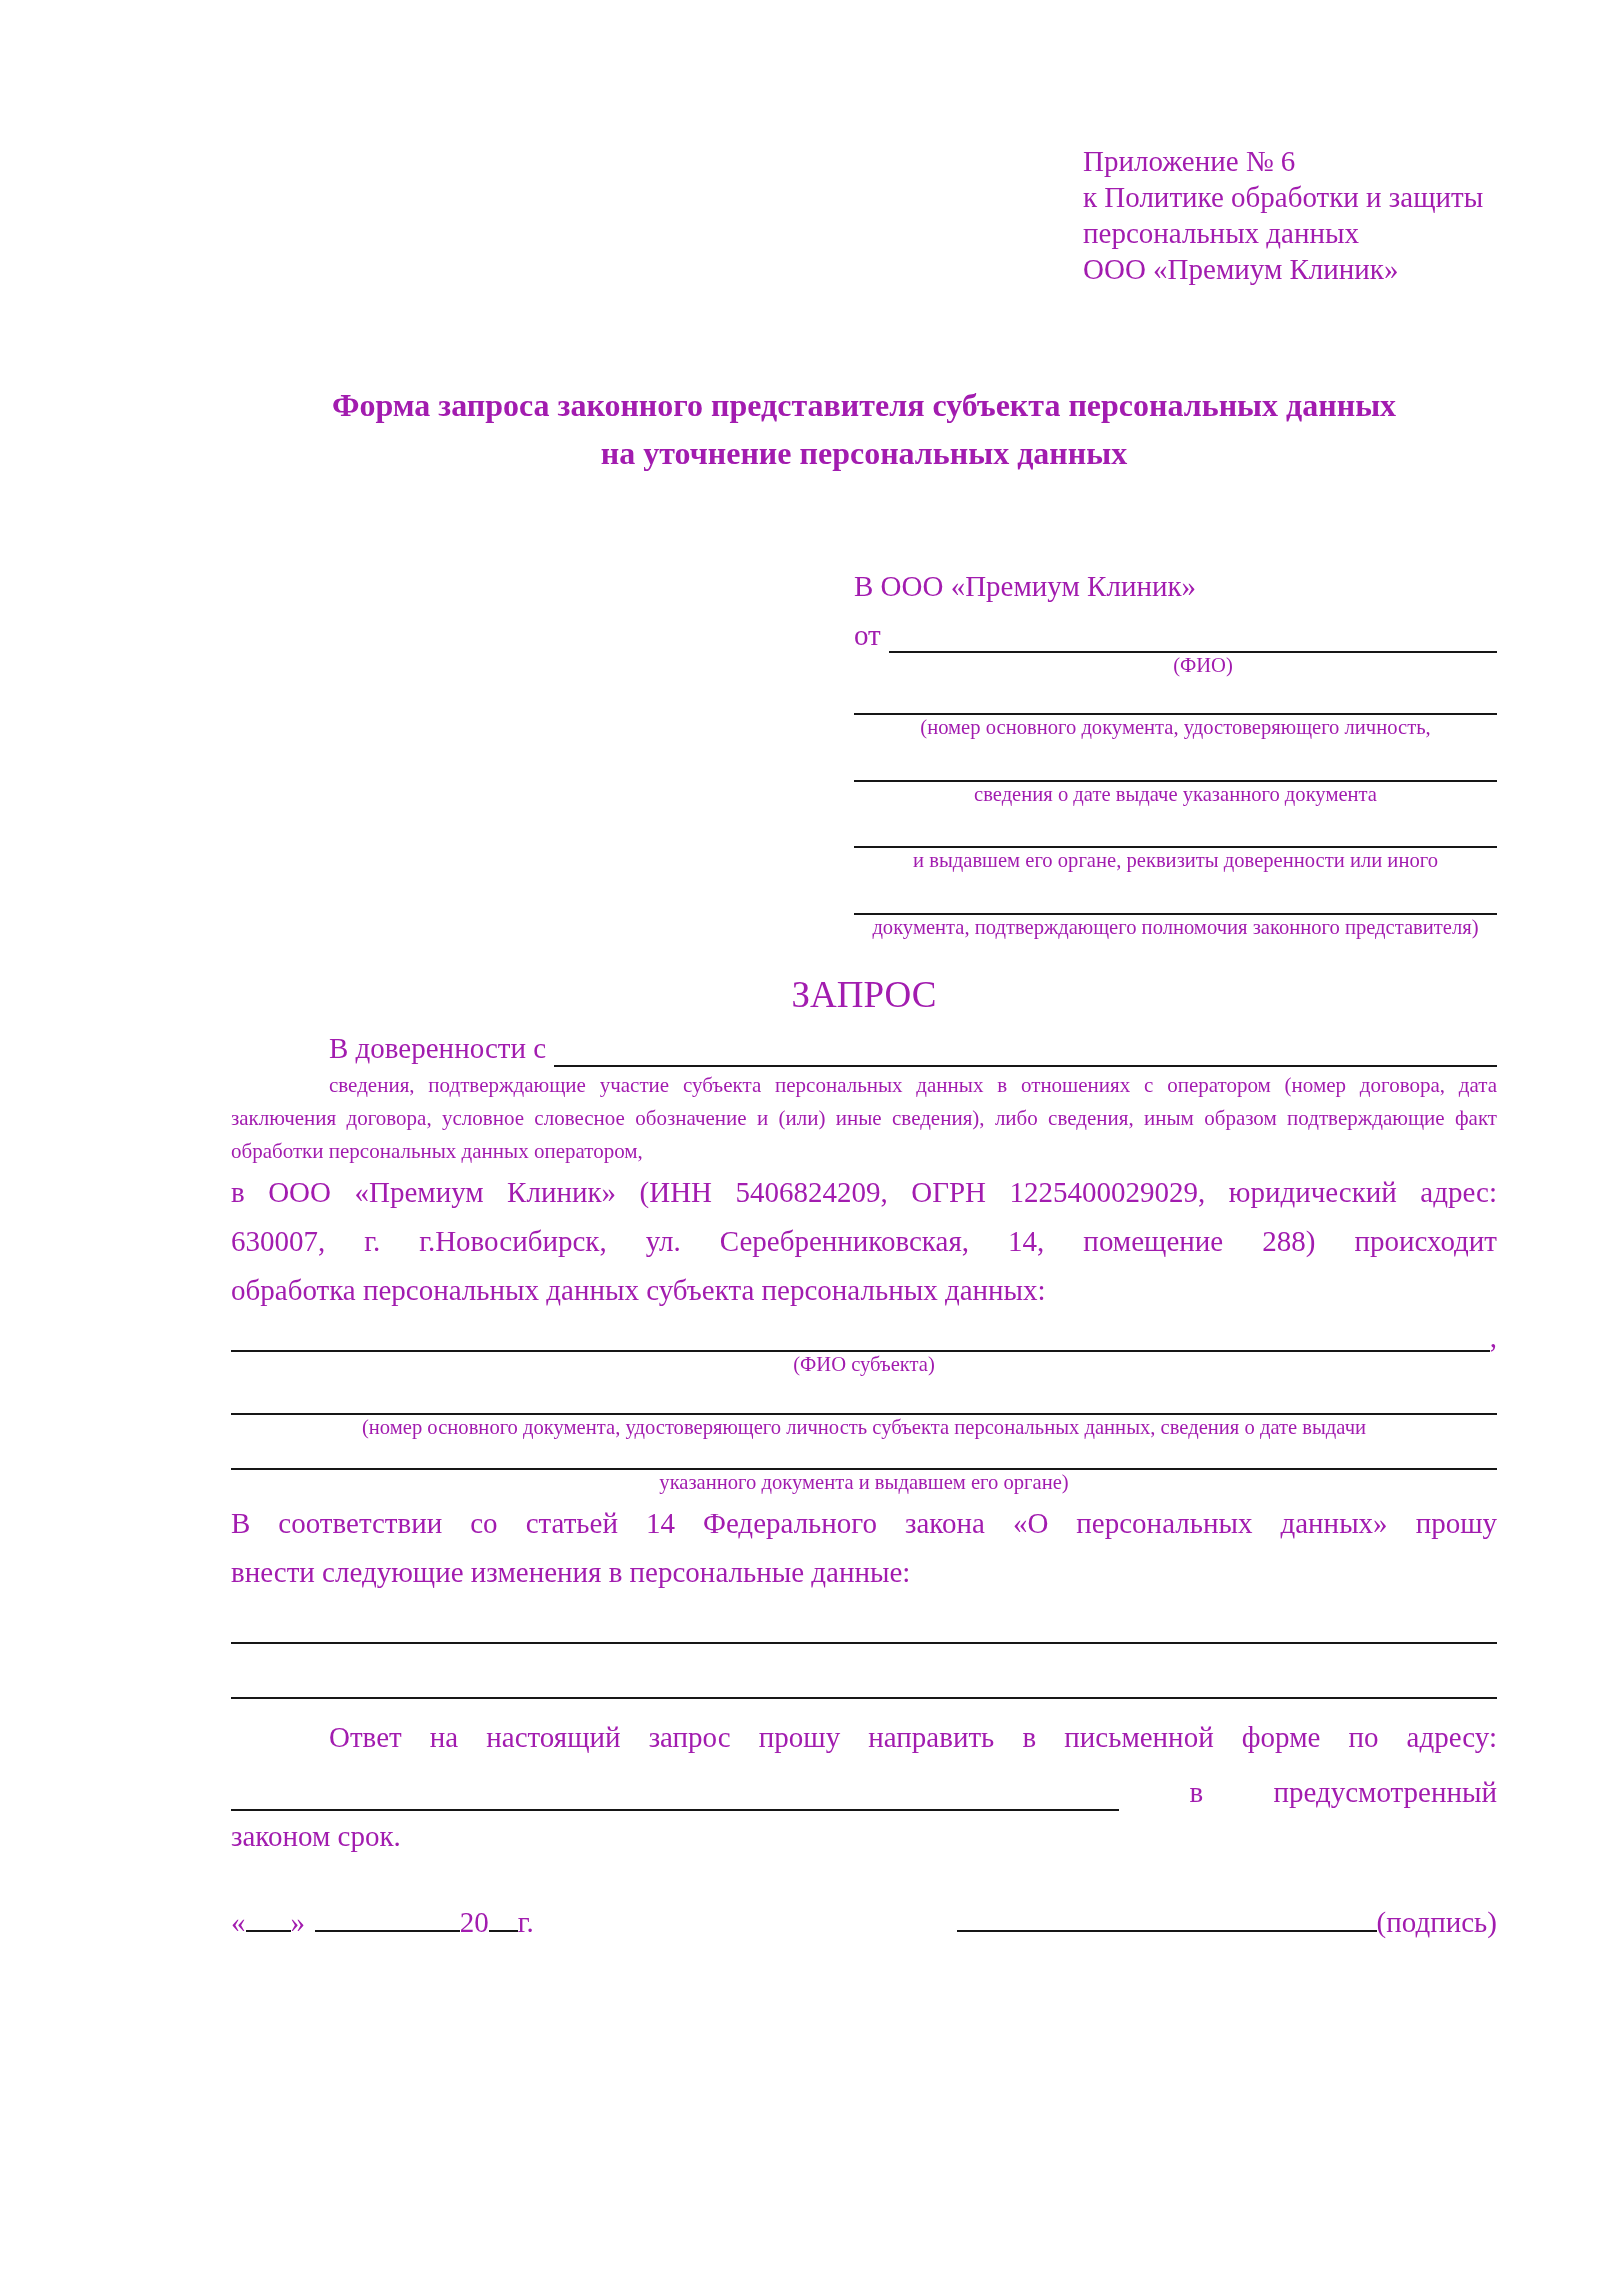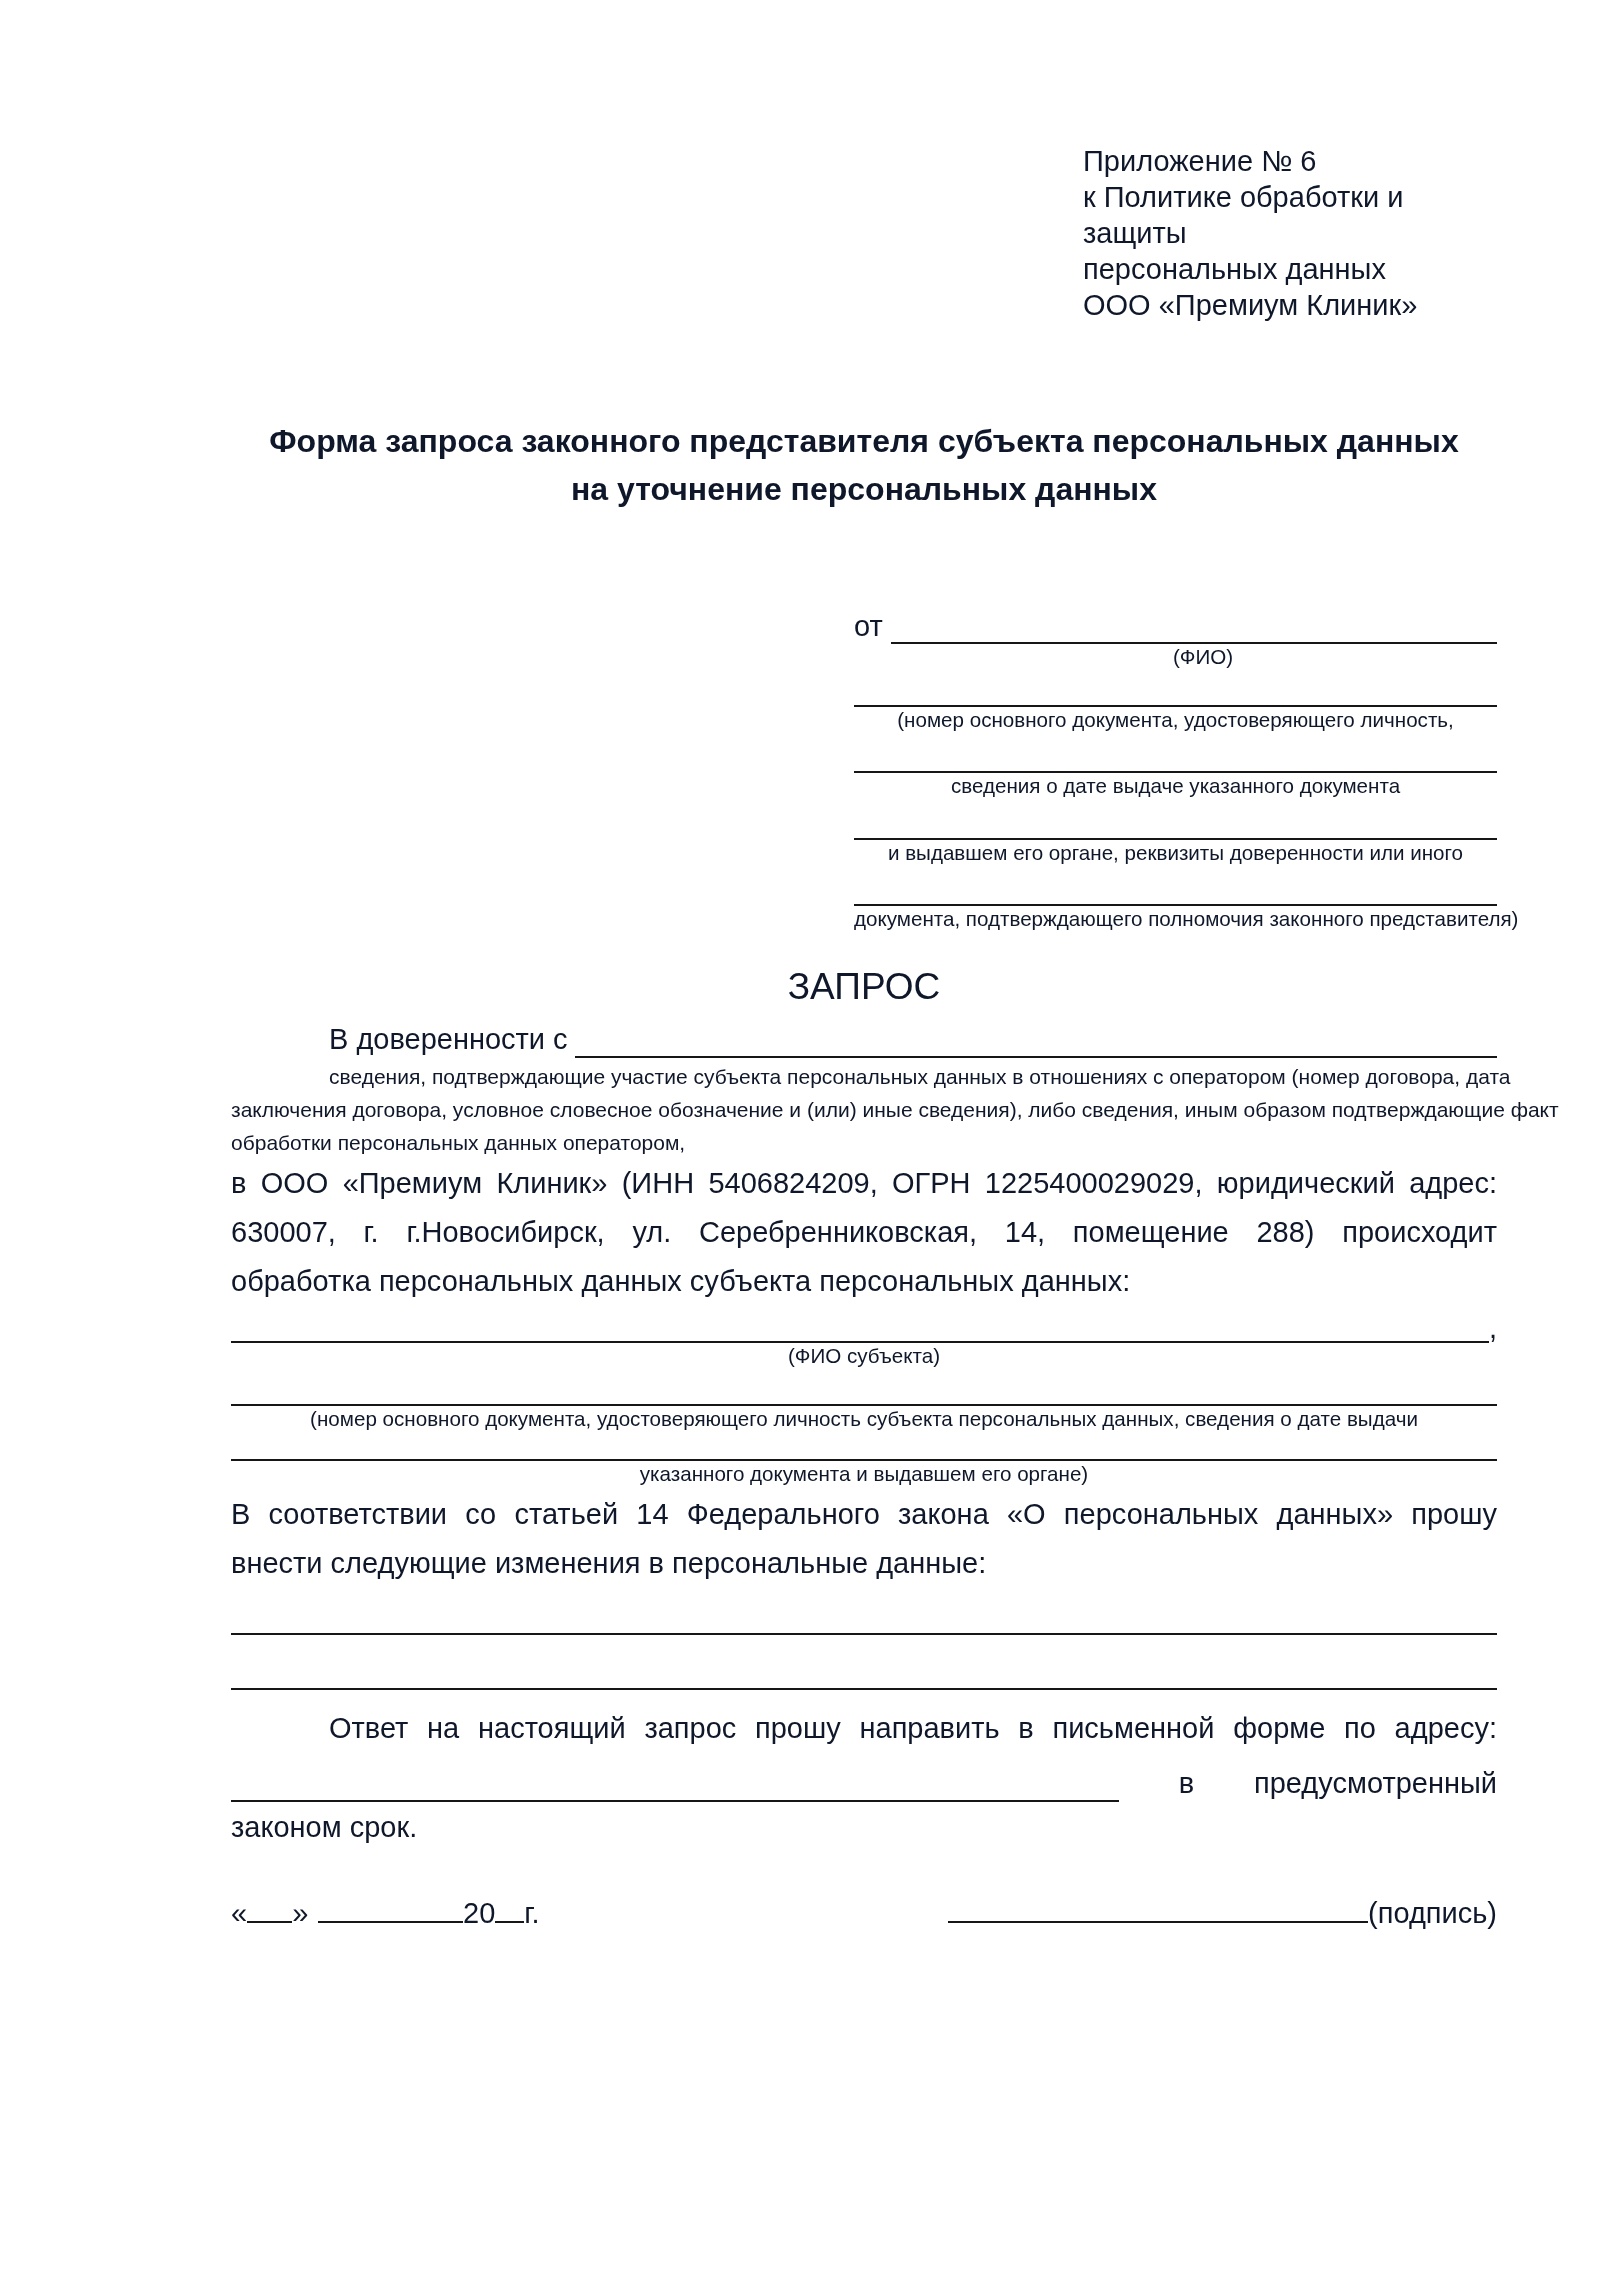--- a/index.html
+++ b/index.html
@@ -1,19 +1,19 @@
 <!DOCTYPE html>
 <html><head>
 <meta charset="utf-8">
 <style>
   html,body{margin:0;padding:0;background:#e8e8e8;}
   .page{
     width:1621px;height:2293px;background:#ffffff;margin:0 auto;
-    font-family:Liberation Sans, sans-serif;
-    color:#0f172a;position:relative;overflow:hidden;
+    font-family:Liberation Serif, serif;
+    color:#a21caf;position:relative;overflow:hidden;
   }
   .content{position:absolute;left:231px;top:0;width:1266px;}
 
   
   .appendix{margin:143px 0 0 852px;font-size:29px;line-height:36px;}
 
   
   .doc-title{margin-top:94px;font-size:32px;line-height:48px;font-weight:bold;text-align:center;}
 
   
@@ -81,20 +81,21 @@
       <div>персональных данных</div>
       <div>ООО «Премиум Клиник»</div>
     </div>
 
     <div class="doc-title">
       <div>Форма запроса законного представителя субъекта персональных данных</div>
       <div>на уточнение персональных данных</div>
     </div>
 
     <div class="addressee">
+      <div class="org-line">В ООО «Премиум Клиник»</div>
       <div class="from-row">
         <span class="lbl">от</span>
         <span class="fill-line"></span>
       </div>
       <div class="cap cap-fio">(ФИО)</div>
 
       <div class="fieldline fl-1"></div>
       <div class="cap">(номер основного документа, удостоверяющего личность,</div>
 
       <div class="fieldline fl-2"></div>

